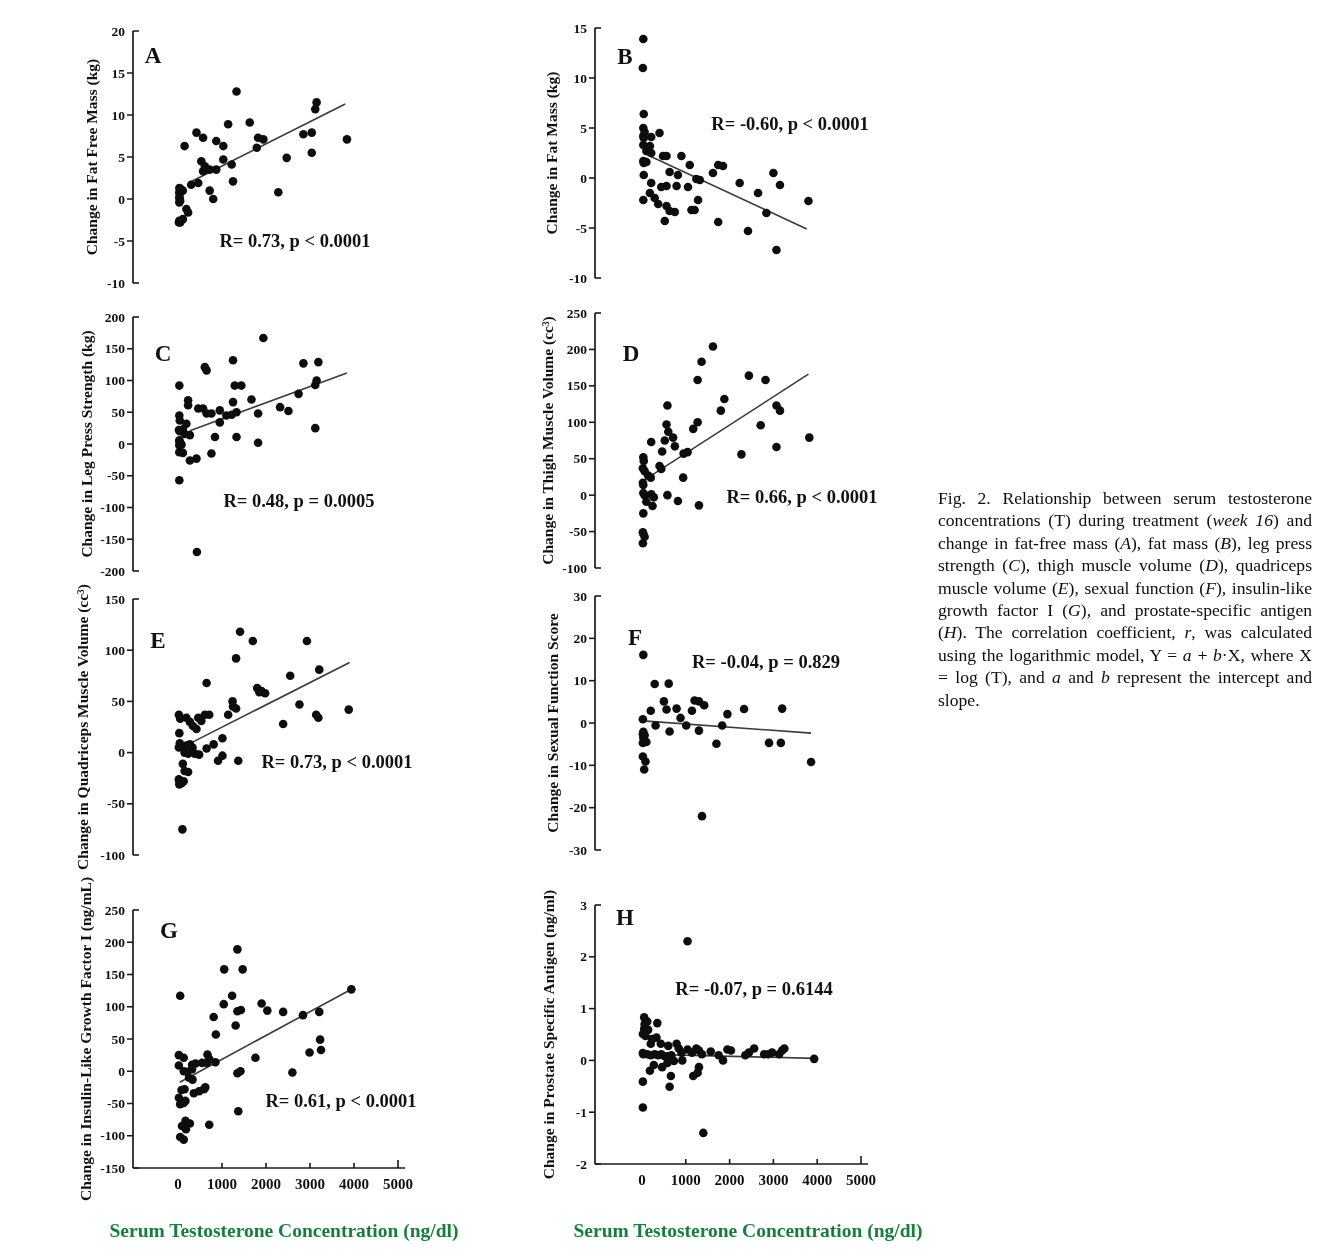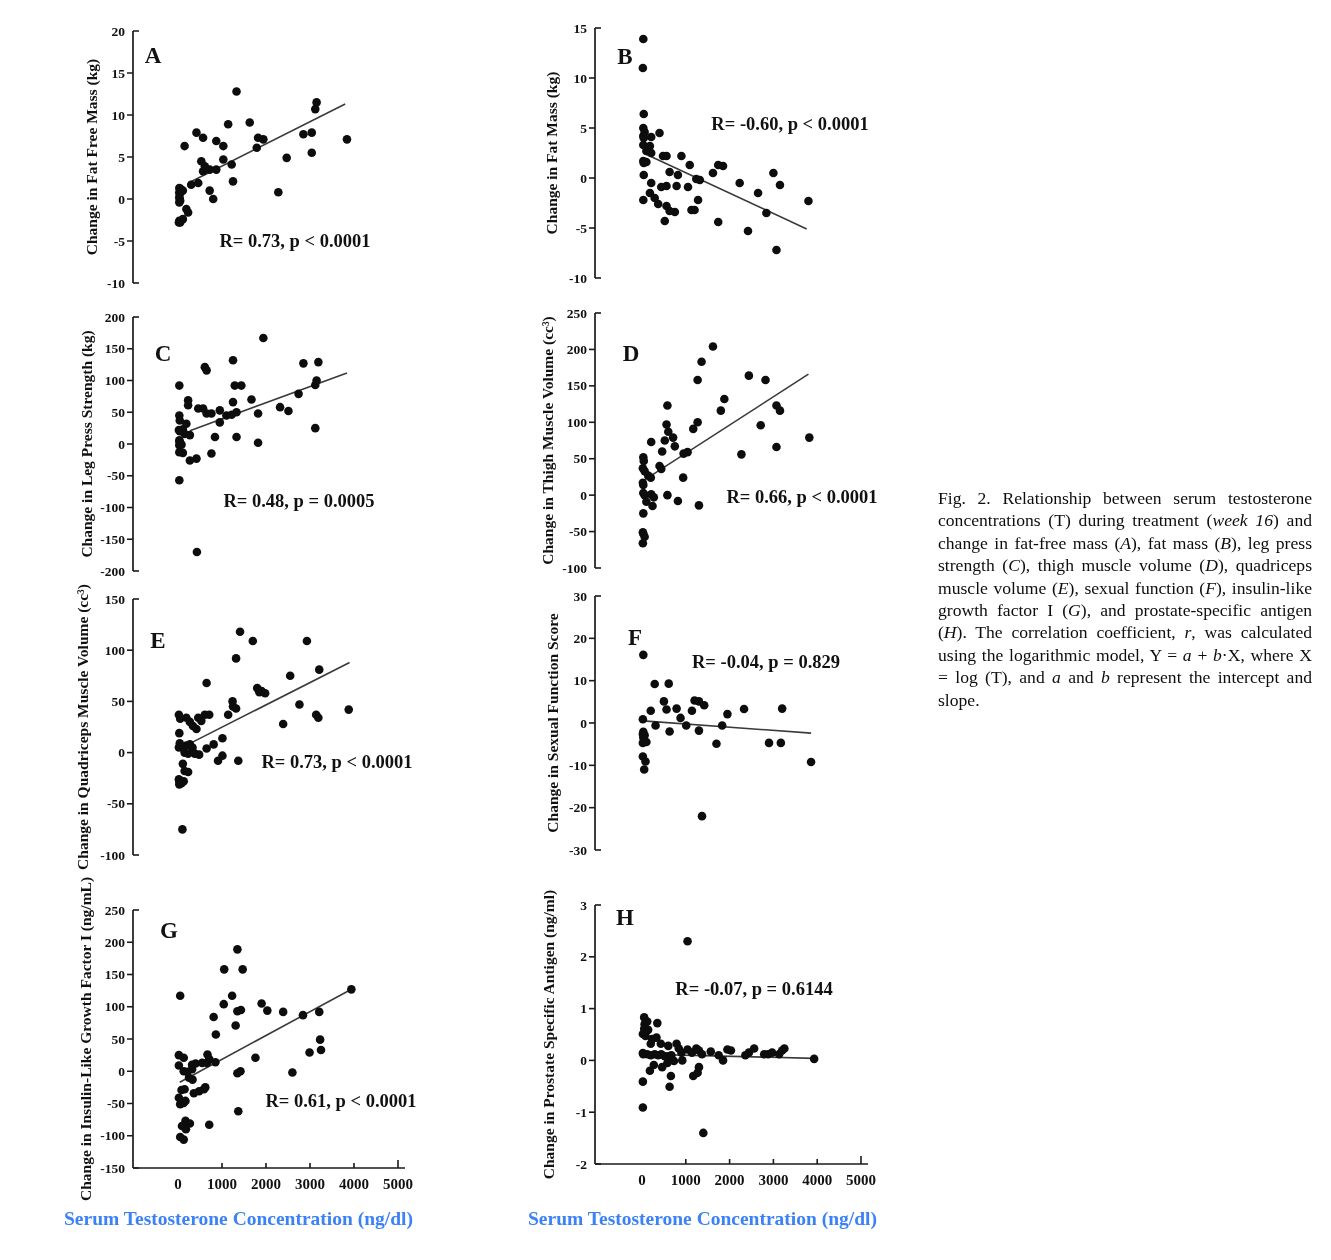--- a/index.html
+++ b/index.html
@@ -8,21 +8,21 @@
   #plots-svg{position:absolute;left:0;top:0;}
   .ax{stroke:#1a1a1a;stroke-width:1.7;fill:none;}
   .tick{stroke:#1a1a1a;stroke-width:1.6;}
   .trend{stroke:#3a3a3a;stroke-width:1.6;fill:none;}
   .pt{fill:#0d0d0d;}
   .yticklab{font:bold 13.5px "Liberation Serif",serif;fill:#111;}
   .xticklab{font:bold 15px "Liberation Serif",serif;fill:#111;}
   .ylab{font:bold 15.5px "Liberation Serif",serif;fill:#111;}
   .letter{font:bold 23px "Liberation Serif",serif;fill:#111;}
   .stats{font:bold 18.5px "Liberation Serif",serif;fill:#111;}
-  .axis-title{position:absolute;font:bold 19.5px "Liberation Serif",serif;color:#3b82f6;}
+  .axis-title{position:absolute;text-align:center;font:bold 19.5px "Liberation Serif",serif;color:#15803d;margin-top:12px;}
   #xtitle-left{left:64px;top:1208px;width:440px;}
   #xtitle-right{left:528px;top:1208px;width:440px;}
   #caption{position:absolute;left:938px;top:487px;width:374px;
            font-size:17.6px;line-height:22.4px;text-align:justify;color:#0d0d0d;}
   #caption .it{font-style:italic;}
 </style>
 </head>
 <body>
 
 <div id="page">

